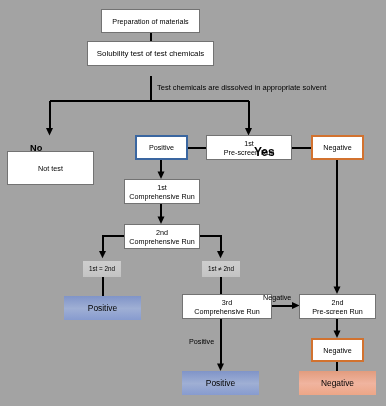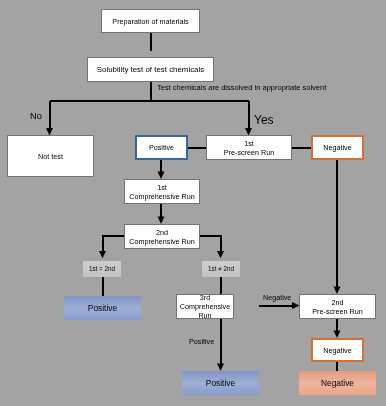--- a/index.html
+++ b/index.html
@@ -12,21 +12,21 @@
   .node{position:absolute;box-sizing:border-box;display:flex;align-items:center;
         justify-content:center;text-align:center;color:#000000;}
   .node .lbl{display:block;line-height:1.25;white-space:pre-line;}
   .plain{border:1px solid #737373;background:#ffffff;}
   .blue-outline{border:2px solid #3a66a0;background:#ffffff;}
   .orange-outline{border:2px solid #d2722f;background:#ffffff;}
   .gray-fill{background:linear-gradient(180deg,#cdcdcd 0%,#c9c9c9 55%,#c3c3c3 100%);}
   .blue-fill{background:linear-gradient(180deg,#8094c8 0%,#9fafd4 52%,#879bcf 100%);}
   .salmon-fill{background:linear-gradient(180deg,#e29c7e 0%,#f0b49f 52%,#eda687 100%);}
   .elabel{position:absolute;color:#000000;white-space:nowrap;line-height:1;text-align:right;}
-  .bold{font-weight:normal;}
+  .bold{font-weight:bold;margin-top:32px;}
 </style>
 </head>
 <body>
 
 <div id="stage">
 
   <svg id="wires" width="386" height="406">
     <g stroke="#000000" fill="none" stroke-width="2" shape-rendering="crispEdges">
       <path d="M150.5,33 L150.5,51"></path>
       <path d="M150.5,76 L150.5,100.5 M49.5,100.5 L248.5,100.5 M49.5,100.5 L49.5,130 M248.5,100.5 L248.5,130"></path>
@@ -55,24 +55,24 @@
       <path d="M292,302 L292,309 L299.6,305.5 Z"></path>
       <path d="M217,363.5 L224,363.5 L220.5,371.1 Z"></path>
       <path d="M333.5,330.5 L340.5,330.5 L337,338.1 Z"></path>
     </g>
   </svg>
 
   <div id="nodes">
     <div class="node plain" style="left:101px;top:9px;width:99px;height:24px">
         <span class="lbl" style="font-size:7.2px">Preparation of materials</span>
       </div>
-    <div class="node plain" style="left:87px;top:57px;width:127px;height:25px">
+    <div class="node plain" style="left:87px;top:41px;width:127px;height:25px">
         <span class="lbl" style="font-size:7.9px">Solubility test of test chemicals</span>
       </div>
-    <div class="node plain" style="left:7px;top:135px;width:87px;height:42px">
+    <div class="node plain" style="left:7px;top:151px;width:87px;height:34px">
         <span class="lbl" style="font-size:7.2px">Not test</span>
       </div>
     <div class="node blue-outline" style="left:135px;top:135px;width:53px;height:25px">
         <span class="lbl" style="font-size:7.2px">Positive</span>
       </div>
     <div class="node plain" style="left:206px;top:135px;width:86px;height:25px">
         <span class="lbl" style="font-size:7.2px">1st
 Pre-screen Run</span>
       </div>
     <div class="node orange-outline" style="left:311px;top:135px;width:53px;height:25px">
@@ -88,21 +88,21 @@
       </div>
     <div class="node gray-fill" style="left:83px;top:261px;width:38px;height:16px">
         <span class="lbl" style="font-size:6.3px">1st = 2nd</span>
       </div>
     <div class="node gray-fill" style="left:202px;top:261px;width:38px;height:16px">
         <span class="lbl" style="font-size:6.3px">1st ≠ 2nd</span>
       </div>
     <div class="node blue-fill" style="left:64px;top:296px;width:77px;height:24px">
         <span class="lbl" style="font-size:8.4px">Positive</span>
       </div>
-    <div class="node plain" style="left:176px;top:294px;width:58px;height:25px">
+    <div class="node plain" style="left:182px;top:294px;width:90px;height:25px">
         <span class="lbl" style="font-size:7.2px">3rd
 Comprehensive Run</span>
       </div>
     <div class="node plain" style="left:299px;top:294px;width:77px;height:25px">
         <span class="lbl" style="font-size:7.2px">2nd
 Pre-screen Run</span>
       </div>
     <div class="node orange-outline" style="left:311px;top:338px;width:53px;height:24px">
         <span class="lbl" style="font-size:7.2px">Negative</span>
       </div>

